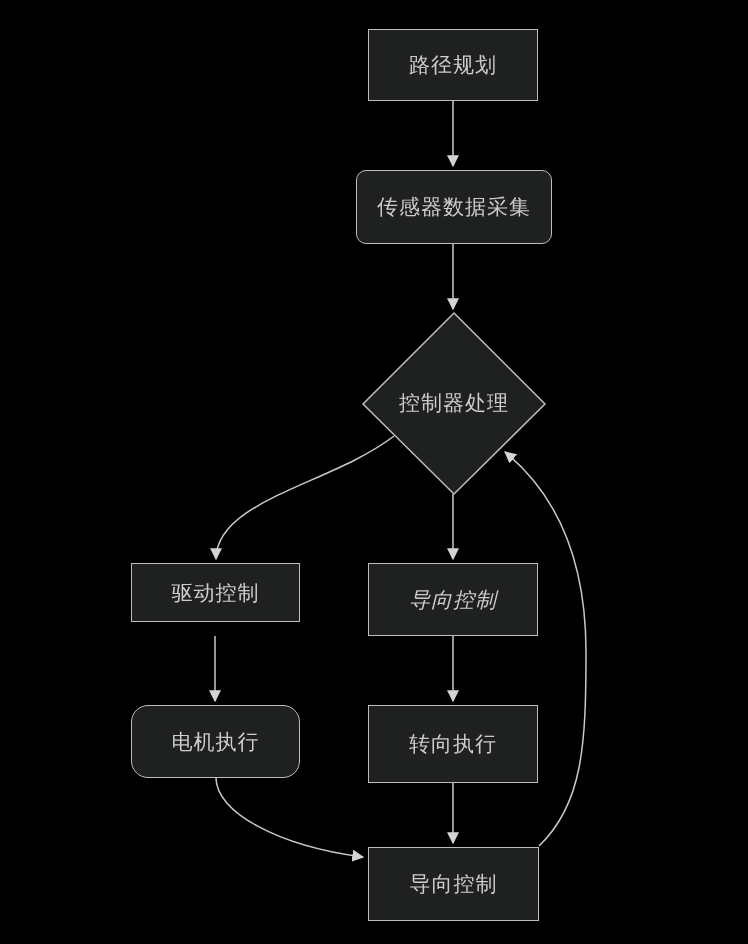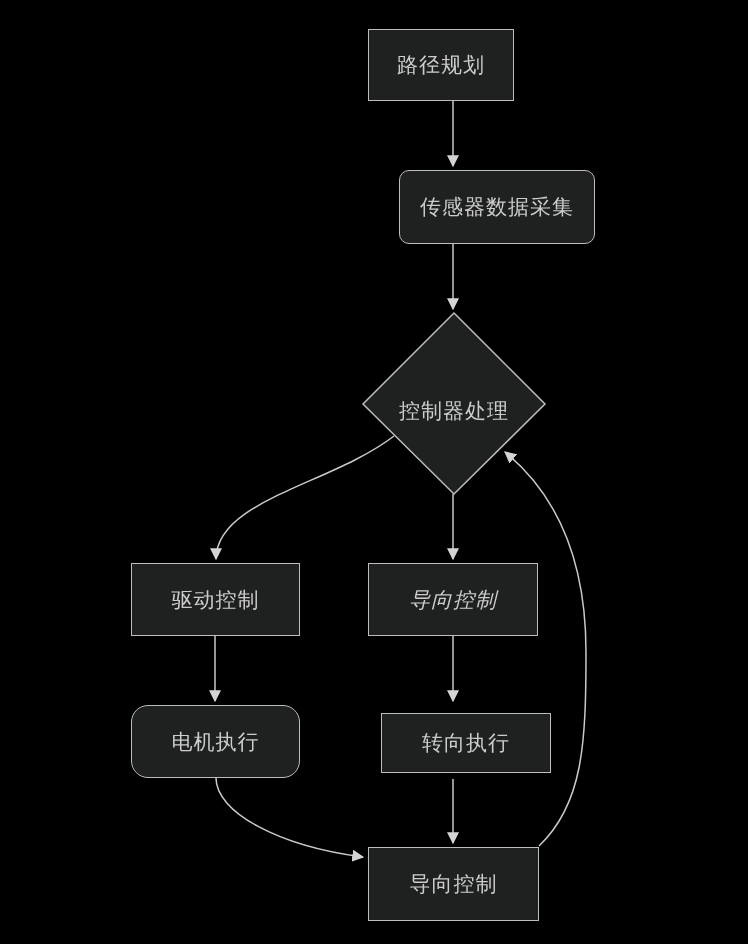--- a/index.html
+++ b/index.html
@@ -40,42 +40,41 @@
     color: #cccccc;
     font-size: 21px;
     display: flex;
     align-items: center;
     justify-content: center;
     text-align: center;
     letter-spacing: 1px;
   }
   .node.rounded {
     border-radius: 10px;
-    margin-left: 43px;
   }
   .diamond-label {
     position: absolute;
     left: 374px;
-    top: 393px;
+    top: 385px;
     width: 160px;
     height: 36px;
     color: #cccccc;
     font-size: 21px;
     display: flex;
     align-items: center;
     justify-content: center;
     letter-spacing: 1px;
   }
   
-  .n-path-planning     { left: 368px; top: 29px;  width: 146px; height: 72px; }
+  .n-path-planning     { left: 368px; top: 29px;  width: 170px; height: 72px; }
   .n-sensor-data       { left: 356px; top: 170px; width: 196px; height: 74px; }
-  .n-drive-control     { left: 131px; top: 563px; width: 169px; height: 73px; }
+  .n-drive-control     { left: 131px; top: 563px; width: 169px; height: 59px; }
   .n-guidance-control  { left: 368px; top: 563px; width: 170px; height: 73px; font-style: italic; }
   .n-motor-execution   { left: 131px; top: 705px; width: 169px; height: 73px; border-radius: 17px; }
-  .n-steering-execution{ left: 381px; top: 705px; width: 170px; height: 60px; margin-top: 8px; }
+  .n-steering-execution{ left: 368px; top: 705px; width: 170px; height: 78px; }
   .n-position-feedback { left: 368px; top: 847px; width: 171px; height: 74px; }
 </style>
 </head>
 <body>
 
 <div class="canvas">
 
   <svg class="edge-layer" width="748" height="944" viewBox="0 0 748 944" xmlns="http://www.w3.org/2000/svg">
     <defs>
       <marker id="arrow" viewBox="0 0 10 10" refX="9" refY="5" markerWidth="12" markerHeight="12" markerUnits="userSpaceOnUse" orient="auto">

